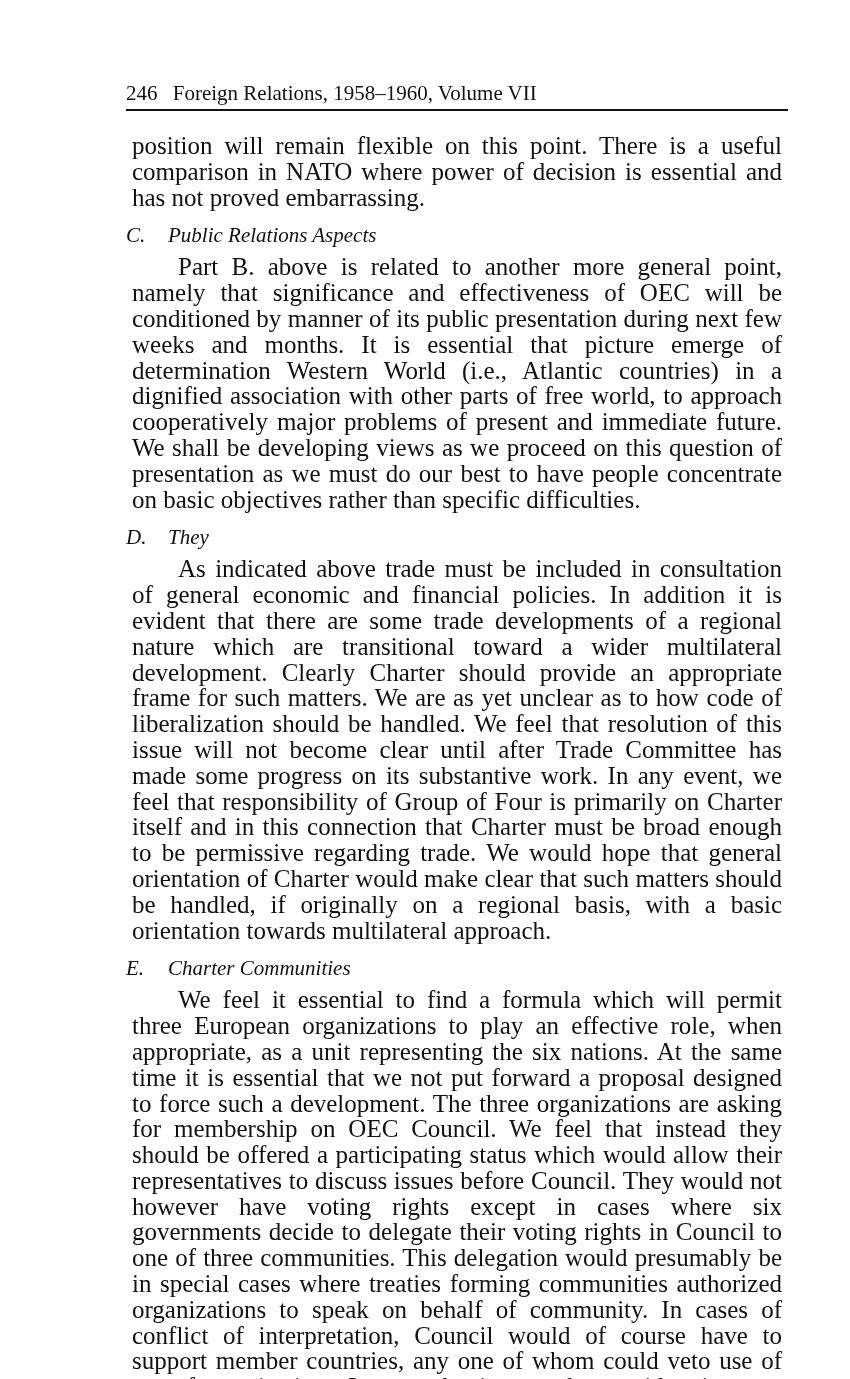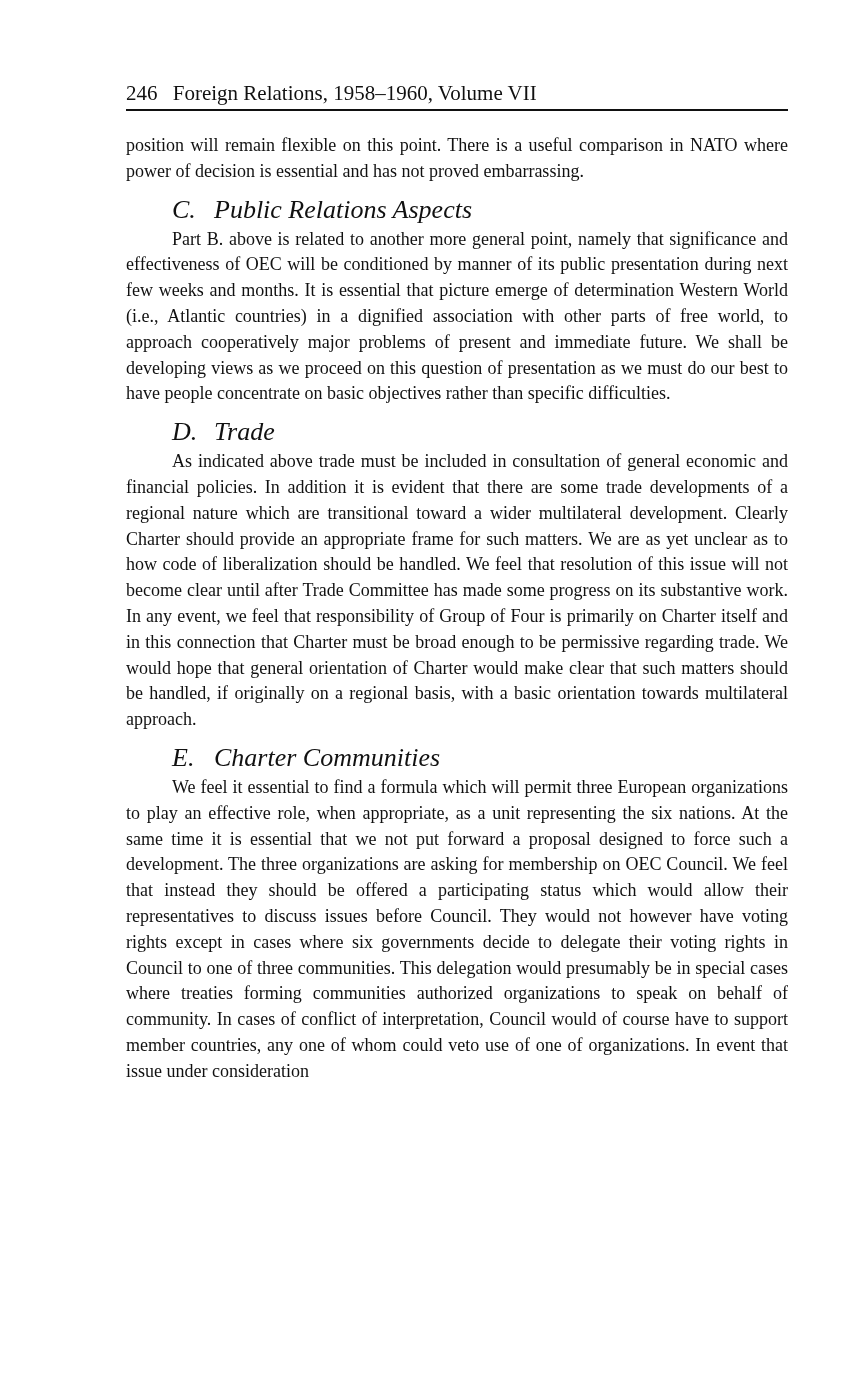--- a/index.html
+++ b/index.html
@@ -28,36 +28,35 @@
       border-bottom: 2px solid #111111;
       white-space: nowrap;
     }
     .running-head .folio {
       margin-right: 10px;
     }
     .body-text {
       margin-top: 22px;
     }
     p {
-      margin: 0;
-      font-size: 18px;
+      margin: 6px;
+      font-size: 25px;
       line-height: 25.8px;
       text-align: justify;
       hyphens: none;
     }
     p.indent {
       text-indent: 46px;
     }
     .section-head {
-      font-size: 26px;
+      font-size: 21px;
       line-height: 26px;
       font-style: italic;
       margin-top: 12px;
       margin-bottom: 4px;
-      margin-left: 46px;
     }
     .section-head .letter {
       display: inline-block;
       width: 42px;
     }
   </style>
 </head>
 <body>
 
 <div class="page">
@@ -70,21 +69,21 @@
   <div class="body-text">
 
     <p>position will remain flexible on this point. There is a useful comparison in NATO where power of decision is essential and has not proved embarrassing.</p>
 
     <div class="section-head">
       <span class="letter">C.</span><span>Public Relations Aspects</span>
     </div>
     <p class="indent">Part B. above is related to another more general point, namely that significance and effectiveness of OEC will be conditioned by manner of its public presentation during next few weeks and months. It is essential that picture emerge of determination Western World (i.e., Atlantic countries) in a dignified association with other parts of free world, to approach cooperatively major problems of present and immediate future. We shall be developing views as we proceed on this question of presentation as we must do our best to have people concentrate on basic objectives rather than specific difficulties.</p>
 
     <div class="section-head">
-      <span class="letter">D.</span><span>Trade</span>
+      <span class="letter">D.</span><span>They</span>
     </div>
     <p class="indent">As indicated above trade must be included in consultation of general economic and financial policies. In addition it is evident that there are some trade developments of a regional nature which are transitional toward a wider multilateral development. Clearly Charter should provide an appropriate frame for such matters. We are as yet unclear as to how code of liberalization should be handled. We feel that resolution of this issue will not become clear until after Trade Committee has made some progress on its substantive work. In any event, we feel that responsibility of Group of Four is primarily on Charter itself and in this connection that Charter must be broad enough to be permissive regarding trade. We would hope that general orientation of Charter would make clear that such matters should be handled, if originally on a regional basis, with a basic orientation towards multilateral approach.</p>
 
     <div class="section-head">
       <span class="letter">E.</span><span>Charter Communities</span>
     </div>
     <p class="indent">We feel it essential to find a formula which will permit three European organizations to play an effective role, when appropriate, as a unit representing the six nations. At the same time it is essential that we not put forward a proposal designed to force such a development. The three organizations are asking for membership on OEC Council. We feel that instead they should be offered a participating status which would allow their representatives to discuss issues before Council. They would not however have voting rights except in cases where six governments decide to delegate their voting rights in Council to one of three communities. This delegation would presumably be in special cases where treaties forming communities authorized organizations to speak on behalf of community. In cases of conflict of interpretation, Council would of course have to support member countries, any one of whom could veto use of one of organizations. In event that issue under consideration</p>
 
   </div>
 </div>

